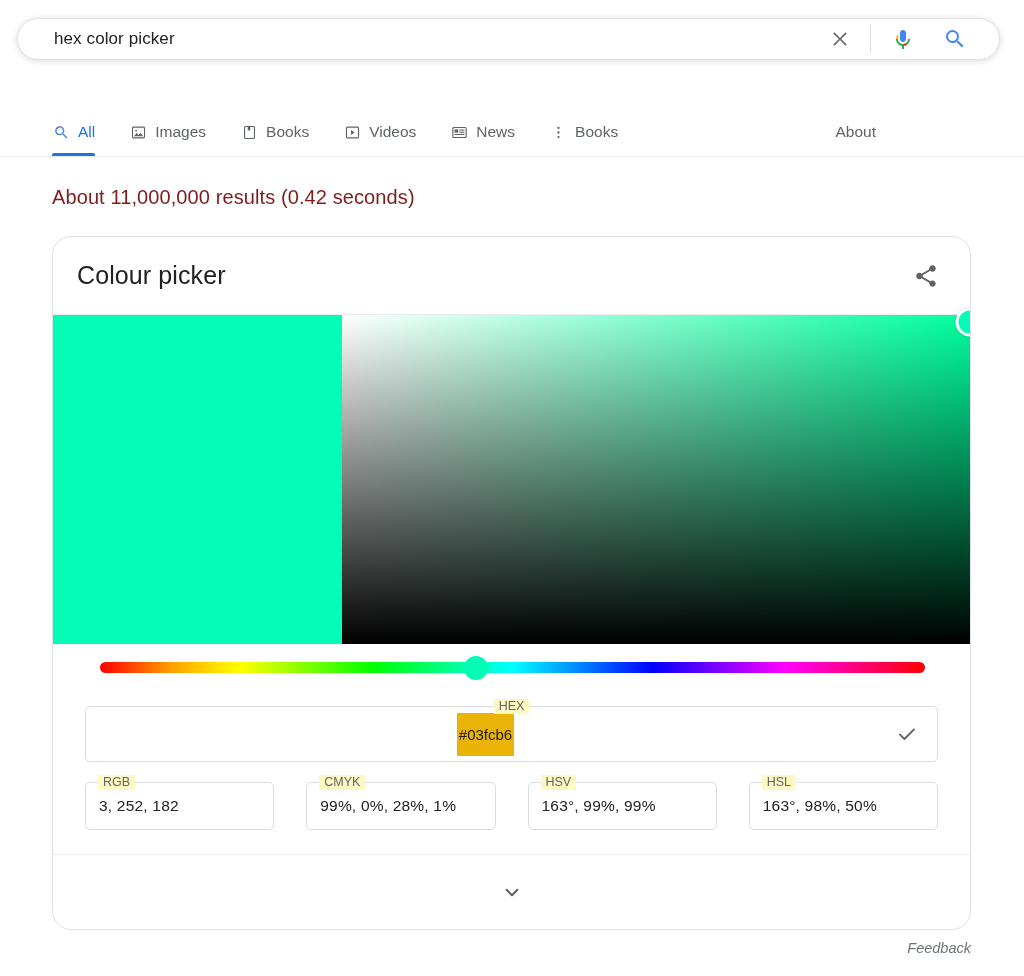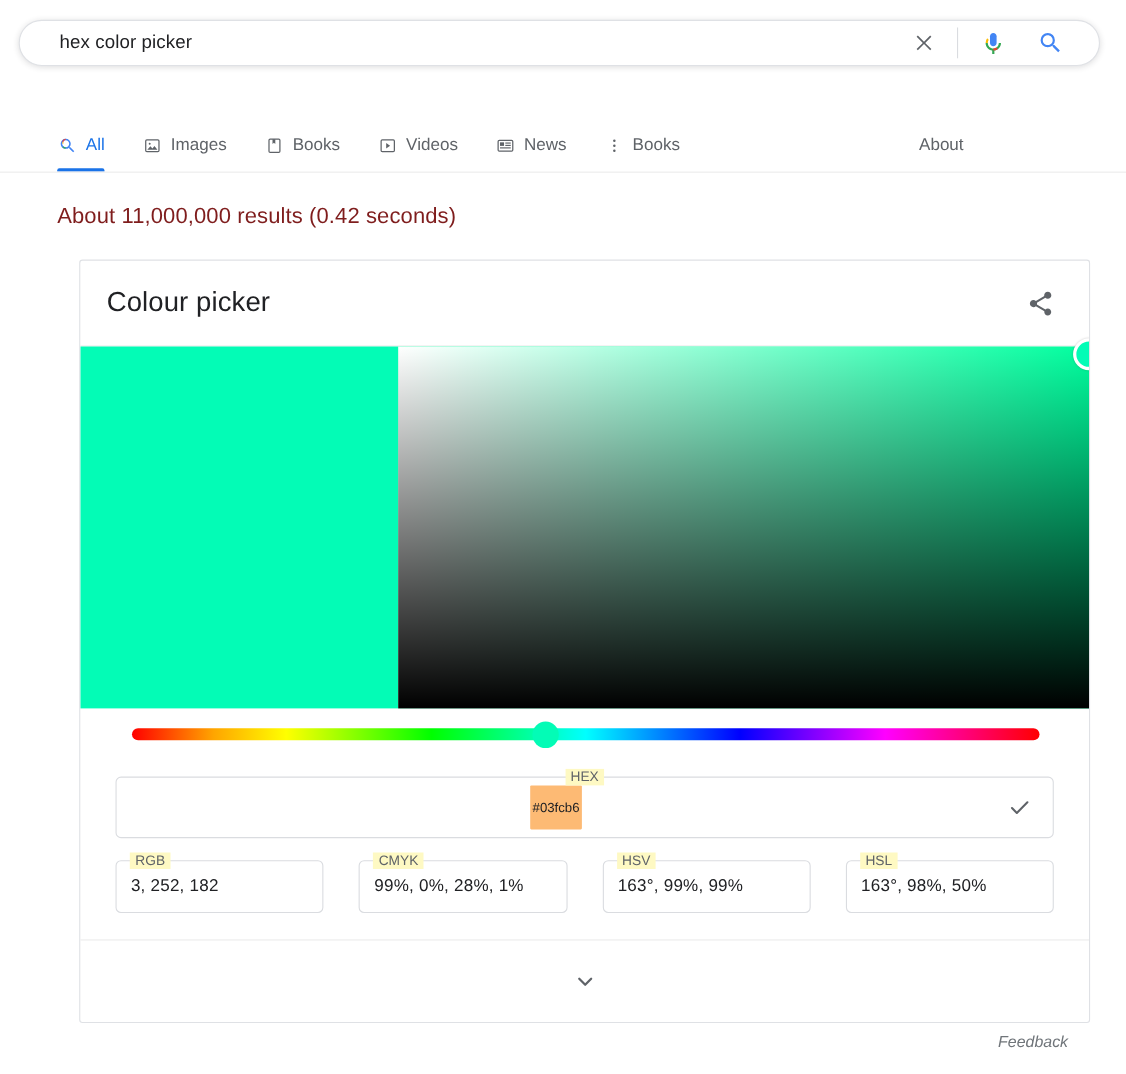--- a/index.html
+++ b/index.html
@@ -68,23 +68,22 @@
     position: absolute; left: 52px; top: 186px;
     color: #7f1d1d; font-size: 20px; letter-spacing: .1px;
   }
 
   
   .card {
     position: absolute; left: 52px; top: 236px;
     width: 919px;
     background: #fff;
     border: 1px solid #dfe1e5;
-    border-radius: 3px;
+    border-radius: 19px;
     overflow: hidden;
-    margin-left: 20px;
   }
   .card-head {
     height: 77px; display: flex; align-items: center;
     padding: 0 24px;
   }
   .card-title {
     font-size: 25px; color: #202124; font-weight: 400; letter-spacing: .1px;
   }
   .share-btn {
     margin-left: auto; width: 40px; height: 40px;
@@ -134,22 +133,22 @@
   }
   .fieldbox > .legend {
     position: absolute; top: -8px;
     background: #fef9c3; padding: 0 5px;
     font-size: 12.5px; color: #5f6368; line-height: 15px;
   }
   .hexbox { height: 56px; display: flex; align-items: center; }
   .hexbox .legend { left: 50%; transform: translateX(-50%); }
   .hex-value {
     flex: 1; text-align: center;
-    font-size: 12px; color: #202124;
-    background: #fdba74; 
+    font-size: 15px; color: #202124;
+    background: #eab308; 
     display: inline-block; width: auto; margin: 0 auto;
     padding: 13px 2px; border-radius: 1px;
   }
   .hex-wrap { flex:1; text-align:center; }
   .check-btn {
     width: 44px; height: 44px; margin-right: 8px;
     display:flex; align-items:center; justify-content:center;
     border:none; background:none; padding:0; cursor:pointer;
   }
 

